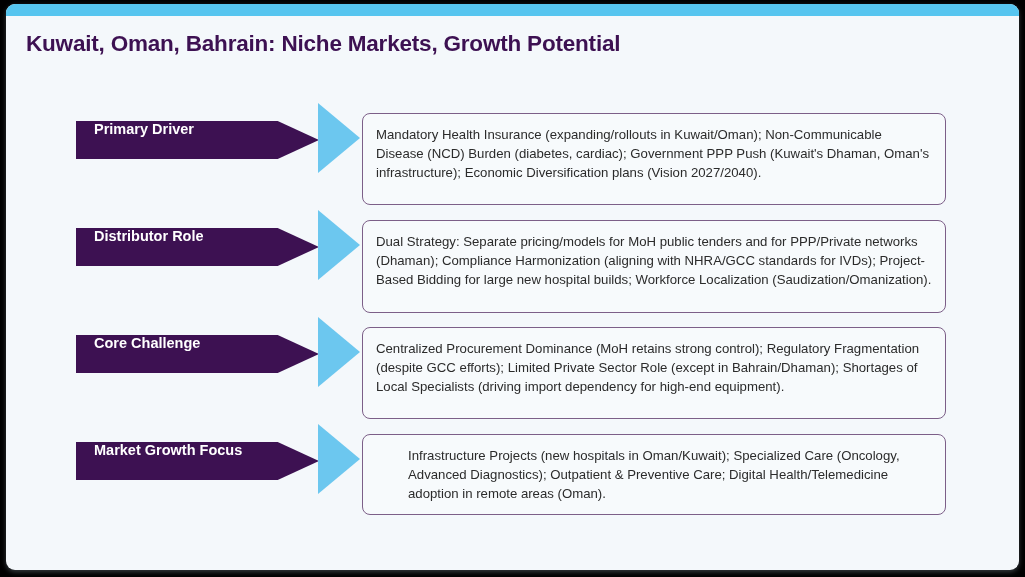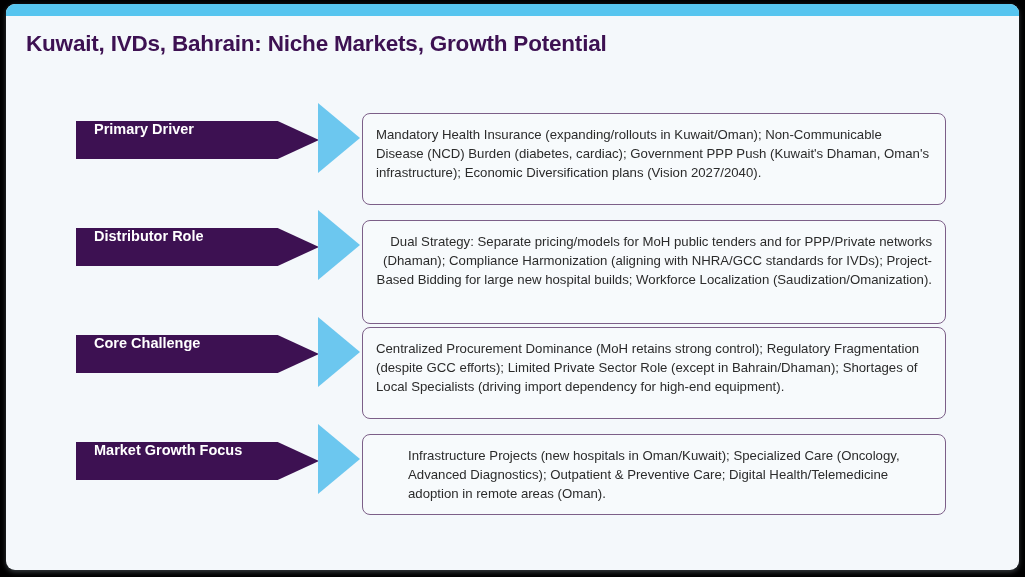--- a/index.html
+++ b/index.html
@@ -177,37 +177,37 @@
   }
 </style>
 </head>
 <body>
 
 <div id="stage">
   <div class="card">
 
     <div class="card-topbar"></div>
 
-    <div class="page-title">Kuwait, IVDs, Bahrain: Niche Markets, Growth Potential</div>
+    <div class="page-title">Kuwait, Oman, Bahrain: Niche Markets, Growth Potential</div>
 
 
     <div class="row" style="top:117px;">
       <div class="chevron">
         <span>Primary Driver</span>
       </div>
       <div class="tri" style="top:-18px;"></div>
       <div class="textbox" style="top:-8px;height:92px;">Mandatory Health Insurance (expanding/rollouts in Kuwait/Oman); Non-Communicable Disease (NCD) Burden (diabetes, cardiac); Government PPP Push (Kuwait's Dhaman, Oman's infrastructure); Economic Diversification plans (Vision 2027/2040).</div>
     </div>
 
     <div class="row" style="top:224px;">
       <div class="chevron">
         <span>Distributor Role</span>
       </div>
       <div class="tri" style="top:-18px;"></div>
-      <div class="textbox" style="top:-8px;height:104px;text-align:right;">Dual Strategy: Separate pricing/models for MoH public tenders and for PPP/Private networks (Dhaman); Compliance Harmonization (aligning with NHRA/GCC standards for IVDs); Project-Based Bidding for large new hospital builds; Workforce Localization (Saudization/Omanization).</div>
+      <div class="textbox" style="top:-8px;height:93px;">Dual Strategy: Separate pricing/models for MoH public tenders and for PPP/Private networks (Dhaman); Compliance Harmonization (aligning with NHRA/GCC standards for IVDs); Project-Based Bidding for large new hospital builds; Workforce Localization (Saudization/Omanization).</div>
     </div>
 
     <div class="row" style="top:331px;">
       <div class="chevron">
         <span>Core Challenge</span>
       </div>
       <div class="tri" style="top:-18px;"></div>
       <div class="textbox" style="top:-8px;height:92px;">Centralized Procurement Dominance (MoH retains strong control); Regulatory Fragmentation (despite GCC efforts); Limited Private Sector Role (except in Bahrain/Dhaman); Shortages of Local Specialists (driving import dependency for high-end equipment).</div>
     </div>
 

